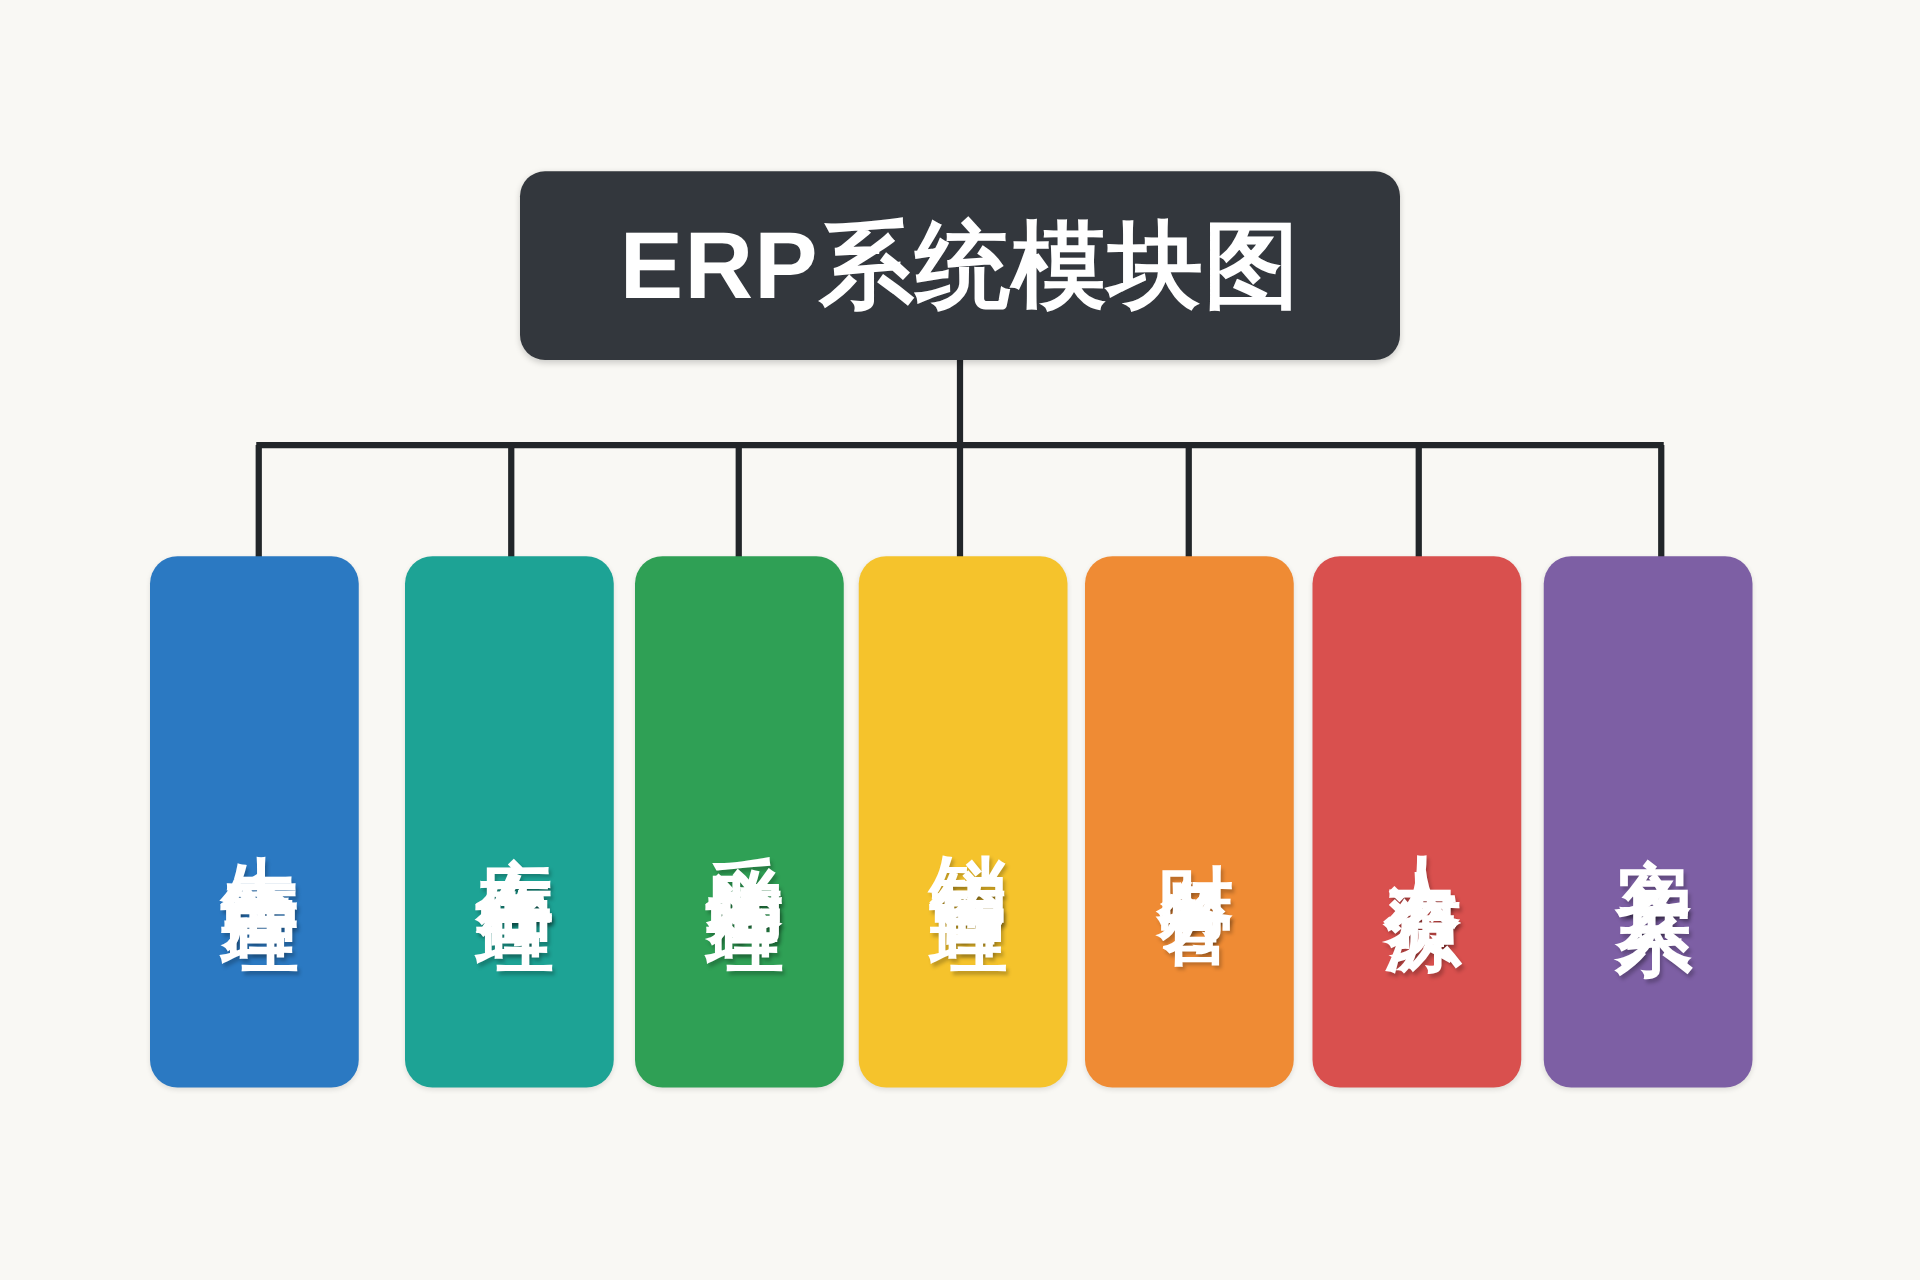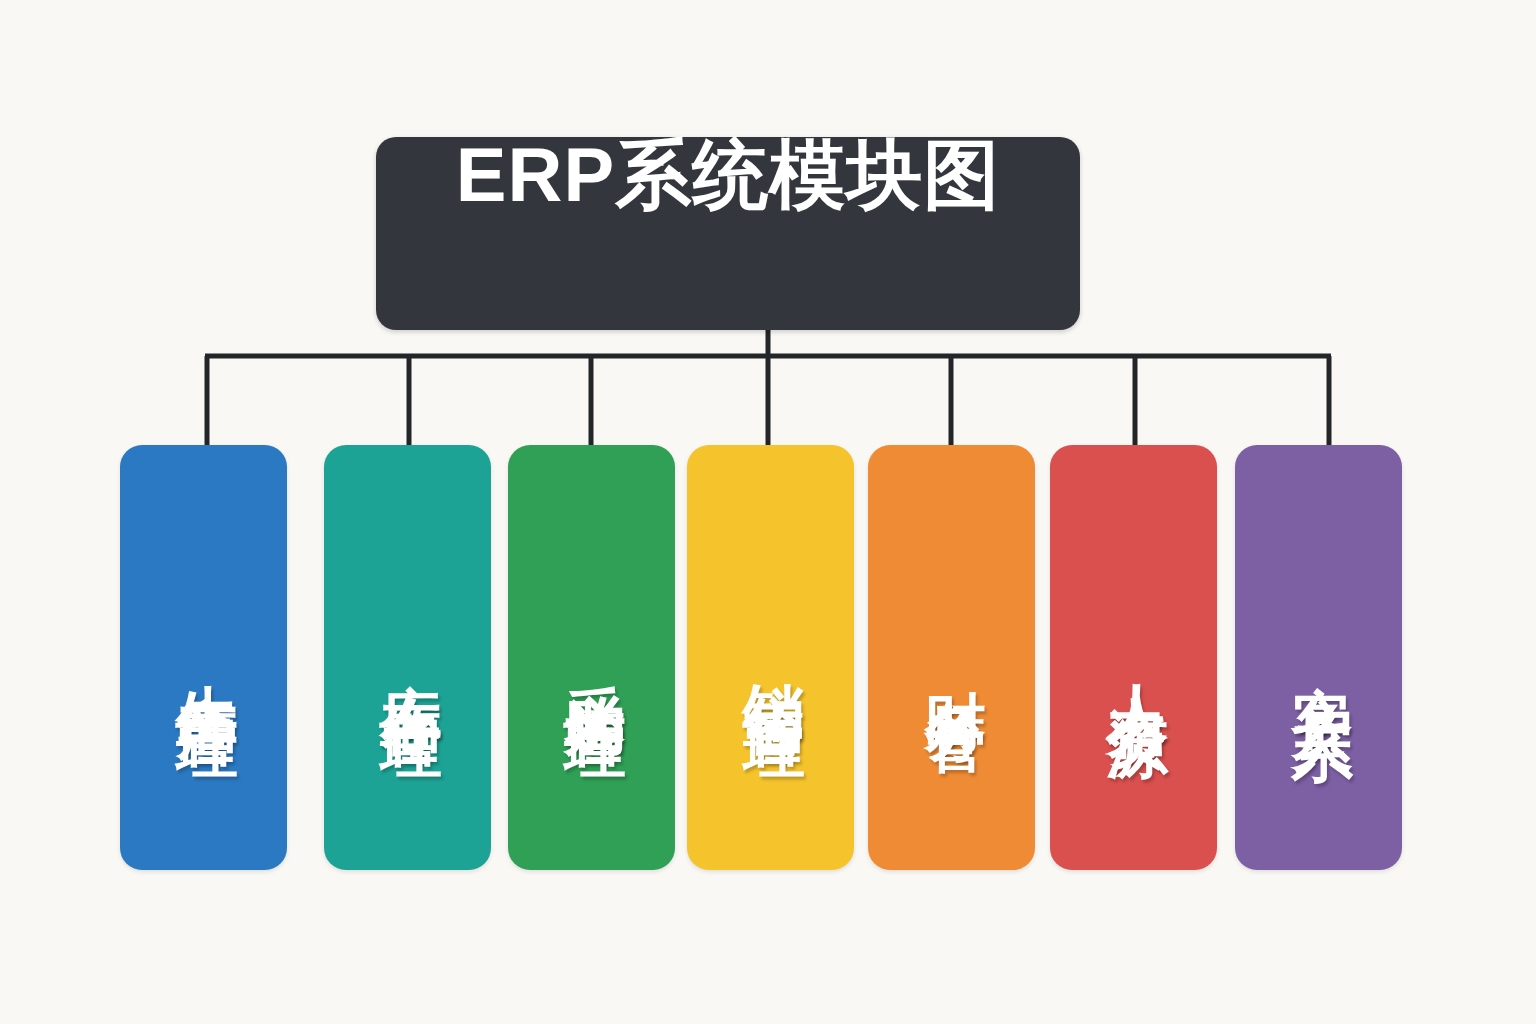--- a/index.html
+++ b/index.html
@@ -16,28 +16,28 @@
   #canvas {
     position: relative;
     width: 1536px;
     height: 1024px;
     background: #f9f8f4;
   }
 
   
   #title-node {
     position: absolute;
-    left: 376px;
+    left: 416px;
     top: 137px;
     width: 704px;
-    height: 193px;
+    height: 151px;
     background: #33373d;
     border-radius: 20px;
     display: flex;
-    align-items: flex-start;
+    align-items: center;
     justify-content: center;
     box-shadow: 0 2px 5px rgba(0,0,0,0.18);
     z-index: 4;
   }
   #title-text {
     color: #ffffff;
     font-size: 76px;
     font-weight: bold;
     letter-spacing: 1px;
     line-height: 1;

